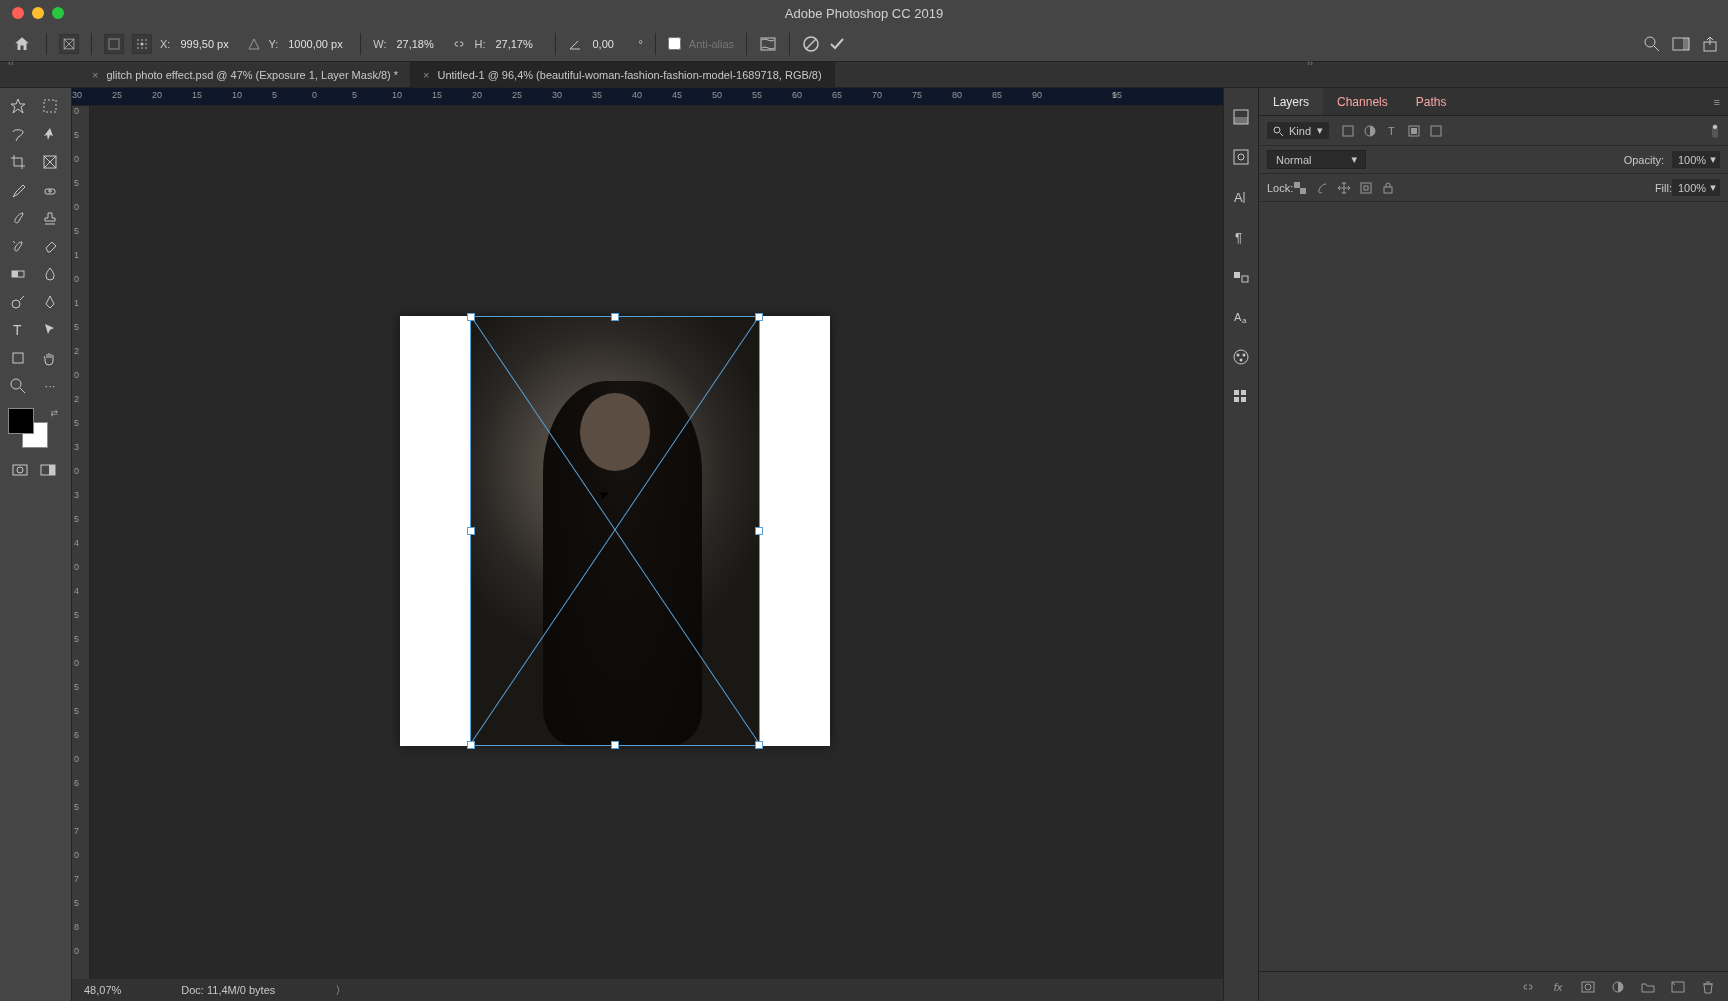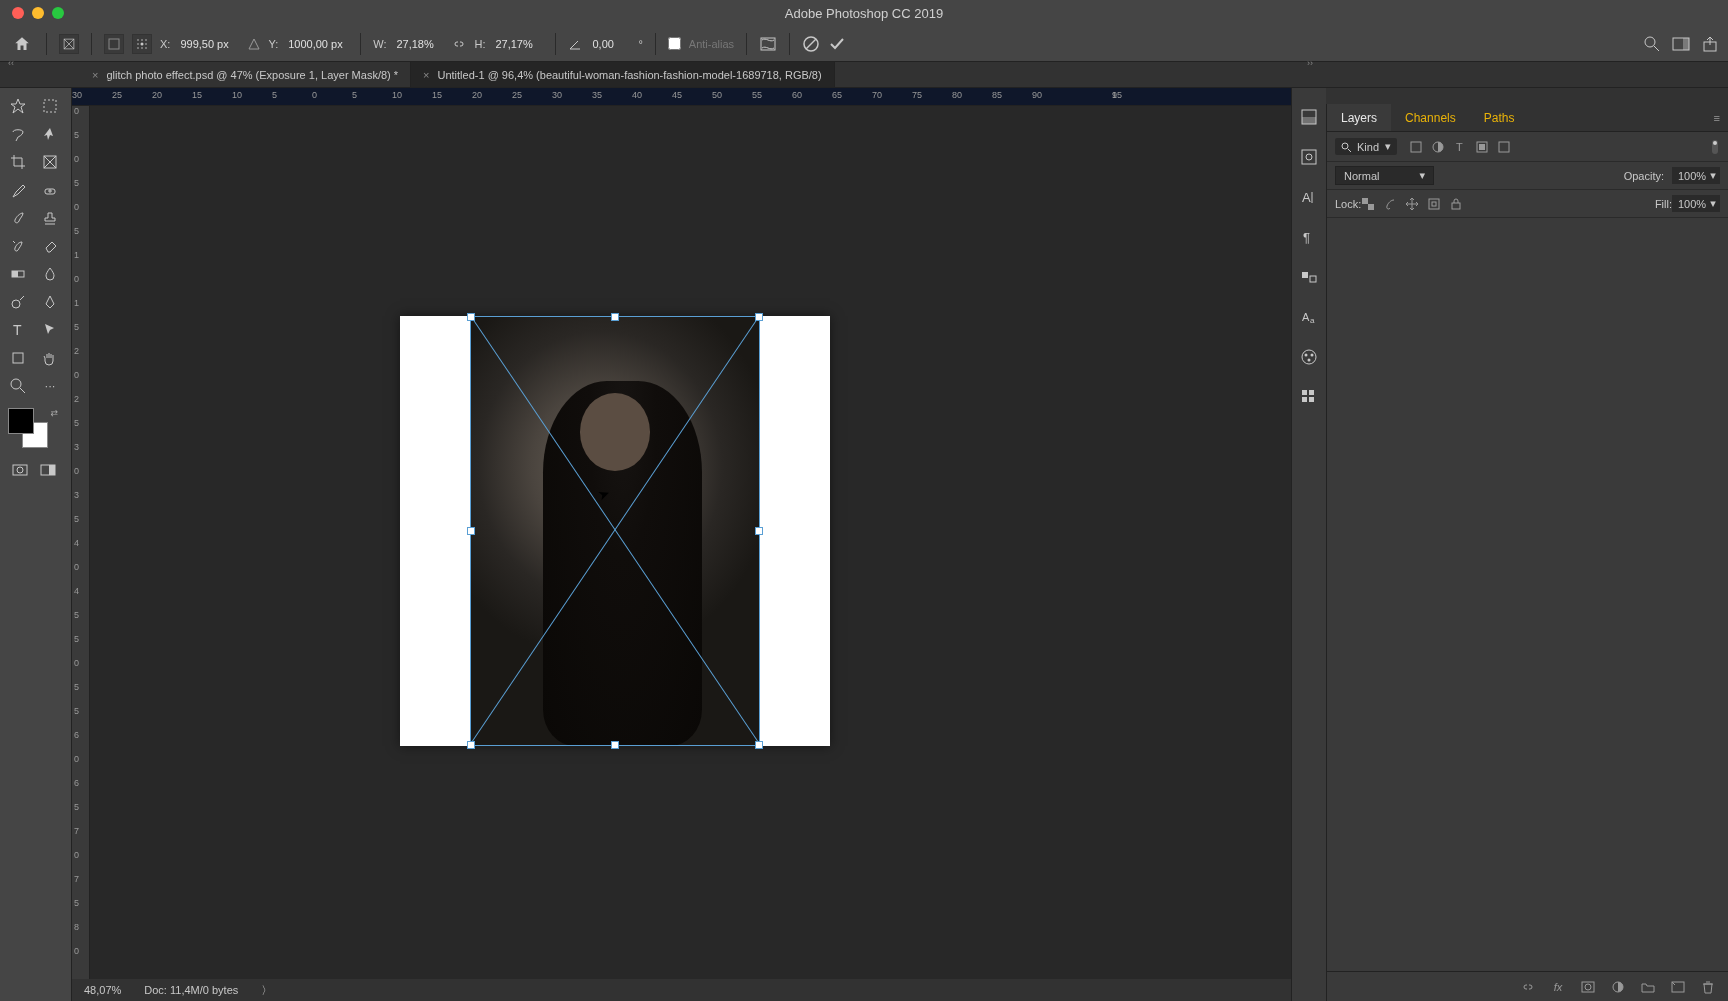--- a/index.html
+++ b/index.html
@@ -60,30 +60,30 @@
 .img-fill { width: 100%; height: 100%; background: radial-gradient(ellipse 60% 45% at 45% 35%, #6a6259 0%, #4a443e 40%, #2a2724 70%, #1a1815 100%); }
 .silhouette { position: absolute; left: 25%; top: 15%; width: 55%; height: 85%; background: radial-gradient(ellipse at 50% 10%, #171412 0%, #100d0b 30%, #0a0806 100%); border-radius: 40% 40% 20% 20% / 25% 25% 10% 10%; }
 .face { position: absolute; left: 38%; top: 18%; width: 24%; height: 18%; background: #5b4d42; border-radius: 50%; }
 .transform-box { position: absolute; border: 1px solid #5a9fd4; pointer-events: none; }
 .transform-box::before, .transform-box::after { content: ''; position: absolute; background: #5a9fd4; }
 .diag1, .diag2 { position: absolute; width: 1px; background: #5a9fd4; transform-origin: top; }
 .handle { position: absolute; width: 8px; height: 8px; background: #fff; border: 1px solid #5a9fd4; }
 .cursor-arrow { position: absolute; left: 128px; top: 170px; font-size: 14px; color: #000; transform: rotate(-20deg); }
 
 
-.status-bar { height: 22px; background: #323232; display: flex; align-items: center; padding: 0 12px; gap: 23px; font-size: 11px; color: #c8c8c8; }
+.status-bar { height: 22px; background: #323232; display: flex; align-items: center; padding: 0 12px; gap: 60px; font-size: 11px; color: #c8c8c8; }
 
 
 .right-dock { width: 35px; background: #3a3a3a; border-left: 1px solid #222; display: flex; flex-direction: column; align-items: center; padding-top: 18px; gap: 18px; }
 .dock-icon { width: 22px; height: 22px; display: flex; align-items: center; justify-content: center; }
 
 
-.panels { width: 402px; background: #3a3a3a; border-left: 1px solid #222; display: flex; flex-direction: column; margin-top: 16px; }
+.panels { width: 470px; background: #3a3a3a; border-left: 1px solid #222; display: flex; flex-direction: column; }
 .panel-tabs { display: flex; height: 28px; background: #323232; align-items: stretch; border-bottom: 1px solid #222; }
-.panel-tab { padding: 0 14px; display: flex; align-items: center; font-size: 12px; color: #eab308; }
+.panel-tab { padding: 0 14px; display: flex; align-items: center; font-size: 12px; color: #fca5a5; }
 .panel-tab.active { background: #3a3a3a; color: #e8e8e8; }
 .panel-menu { margin-left: auto; padding: 0 8px; display: flex; align-items: center; color: #999; }
 
 .layer-filter-row { height: 30px; display: flex; align-items: center; padding: 0 8px; gap: 6px; border-bottom: 1px solid #2a2a2a; }
 .kind-select { display: flex; align-items: center; gap: 6px; background: #2a2a2a; padding: 2px 6px; border-radius: 2px; }
 .filter-icons { display: flex; gap: 8px; margin-left: 6px; }
 .filter-toggle { margin-left: auto; }
 
 .blend-row { height: 28px; display: flex; align-items: center; padding: 0 8px; gap: 8px; border-bottom: 1px solid #2a2a2a; }
 .blend-select { background: #2a2a2a; padding: 2px 8px; display: flex; align-items: center; gap: 40px; border: 1px solid #222; font-size: 11px; }

